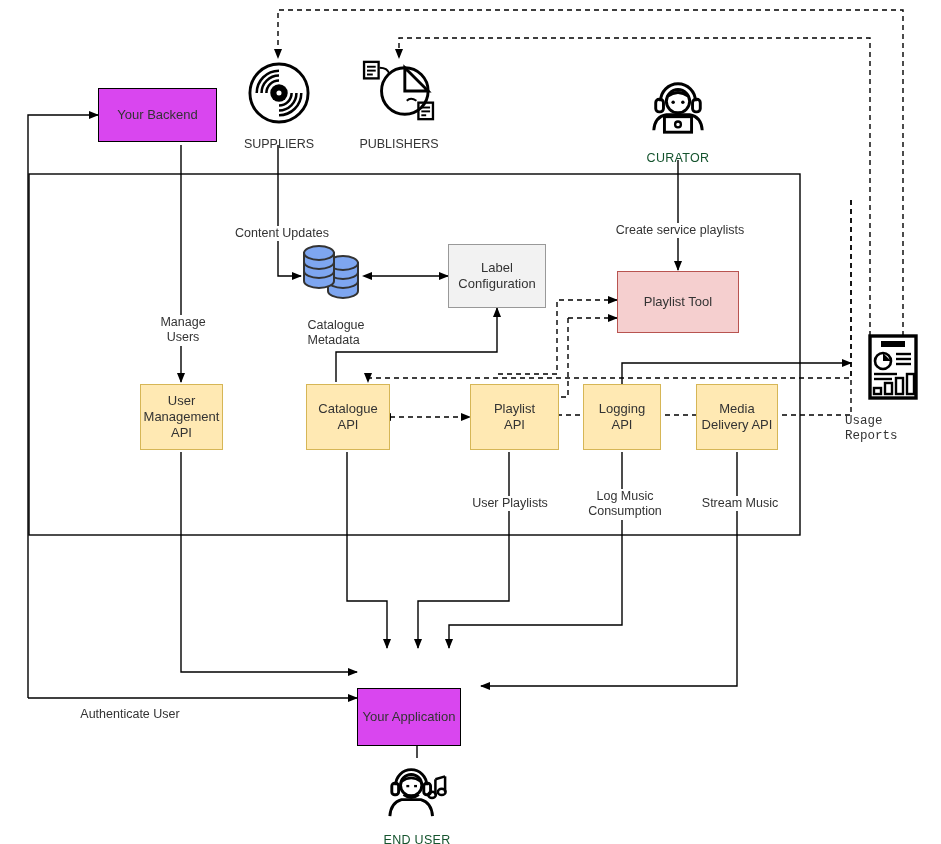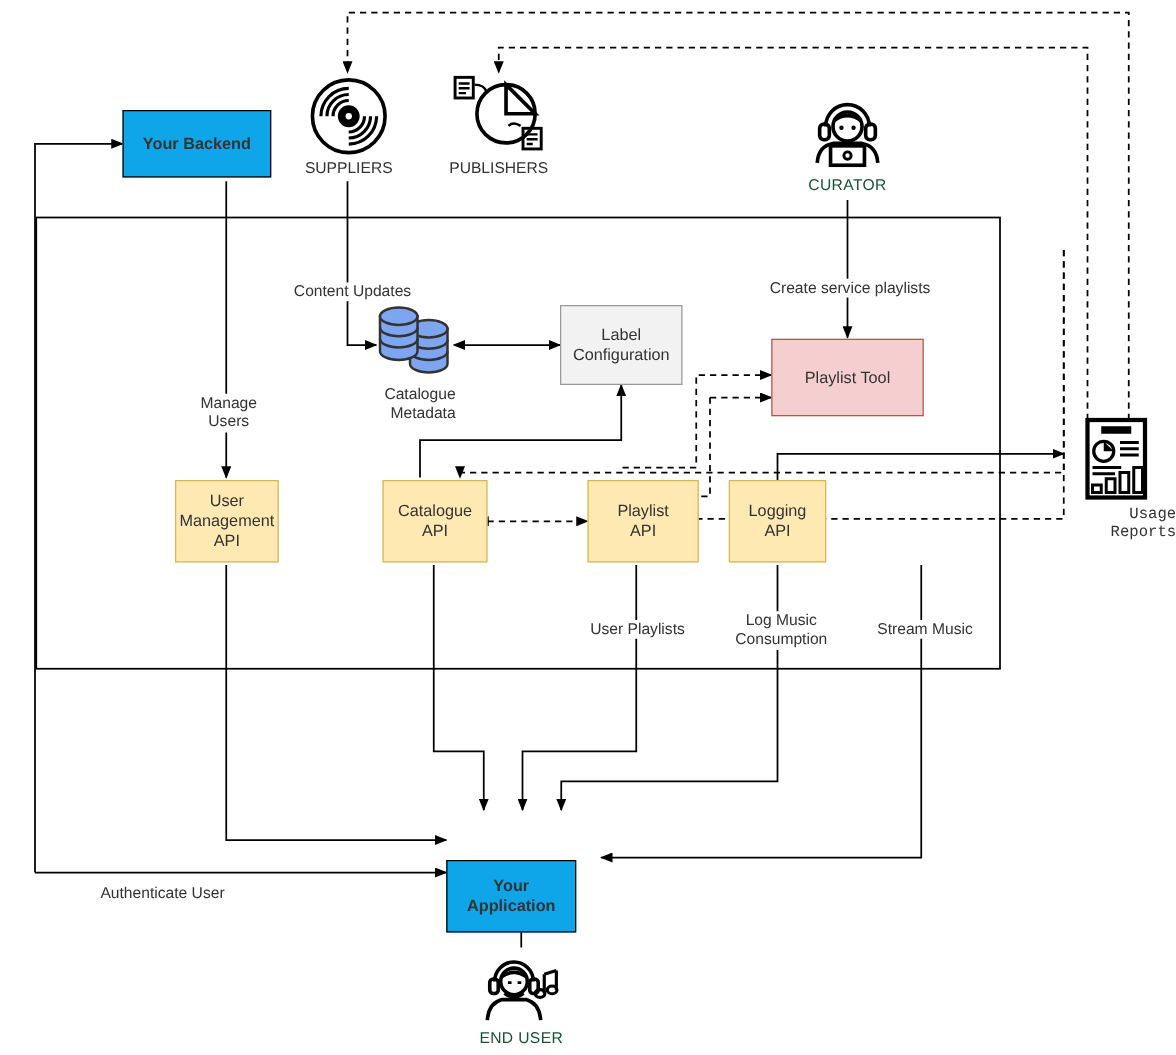--- a/index.html
+++ b/index.html
@@ -30,23 +30,22 @@
     display: flex;
     align-items: center;
     justify-content: center;
     text-align: center;
     font-size: 13px;
     color: #333333;
     line-height: 1.25;
     white-space: pre-line;
   }
   .box-plain {
-    background: #0ea5e9;
+    background: #d946ef;
     border: 1.4px solid #000000;
-    font-weight: bold;
   }
   .box-grey {
     background: #f2f2f2;
     border: 1.4px solid #999999;
   }
   .box-yellow {
     background: #ffe9b3;
     border: 1.4px solid #d6b656;
   }
   .box-pink {
@@ -66,23 +65,23 @@
   }
   .actor {
     position: absolute;
     display: flex;
     flex-direction: column;
     align-items: center;
   }
   .actor-label {
     font-size: 12.5px;
     color: #333333;
-    margin-top: 3px;
+    margin-top: 13px;
     white-space: pre-line;
-    text-align: right;
+    text-align: left;
     line-height: 1.2;
   }
   .actor-label.bold {
     font-weight: normal;
     color: #14532d;
     letter-spacing: 0.3px;
   }
   .actor-icon {
     display: block;
   }
@@ -180,20 +179,24 @@
   <div class="node box-yellow" style="left:470px; top:384px; width:89px; height:66px;">
     <span>Playlist
 API</span>
   </div>
 
   <div class="node box-yellow" style="left:583px; top:384px; width:78px; height:66px;">
     <span>Logging
 API</span>
   </div>
 
+  <div class="node box-yellow" style="left:696px; top:384px; width:82px; height:66px;">
+    <span>Media
+Delivery API</span>
+  </div>
 
   <div class="node box-plain" style="left:357px; top:688px; width:104px; height:58px;text-align:center;">
     <span>Your Application</span>
   </div>
 
   <div class="actor" style="left:240px; top:62px; width:78px;">
     <svg class="actor-icon" width="62" height="62" viewBox="0 0 64 64">
       <circle cx="32" cy="32" r="30" fill="none" stroke="#000" stroke-width="3"></circle>
       <circle cx="32" cy="32" r="9" fill="#000"></circle>
       <circle cx="32" cy="32" r="2.6" fill="#fff"></circle>

